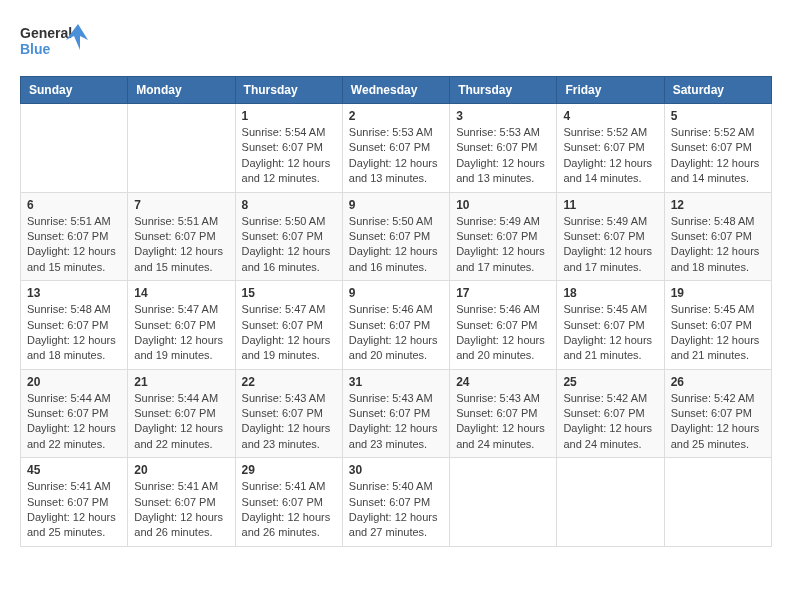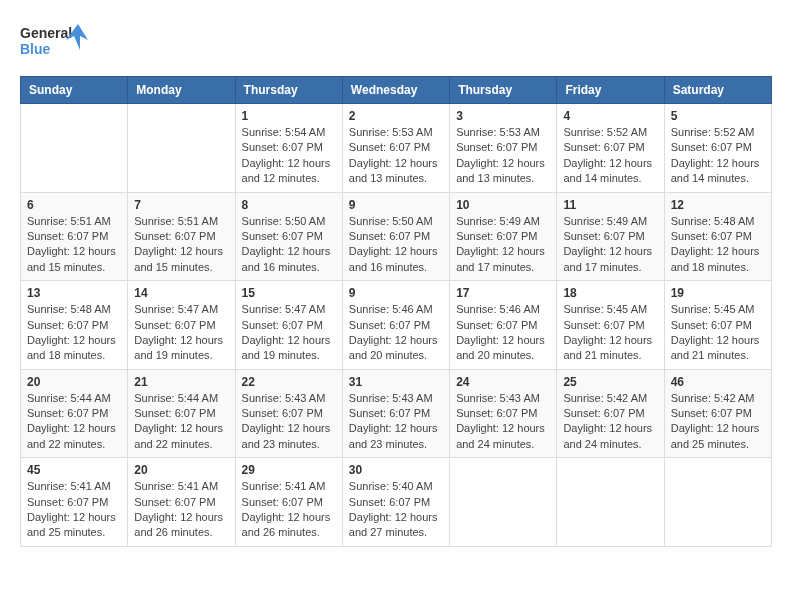--- a/index.html
+++ b/index.html
@@ -213,21 +213,21 @@
         </td>
         <td>
           <span class="day-number">24</span>
           <div class="day-info">Sunrise: 5:43 AM<br>Sunset: 6:07 PM<br>Daylight: 12 hours and 24 minutes.</div>
         </td>
         <td>
           <span class="day-number">25</span>
           <div class="day-info">Sunrise: 5:42 AM<br>Sunset: 6:07 PM<br>Daylight: 12 hours and 24 minutes.</div>
         </td>
         <td>
-          <span class="day-number">46</span>
+          <span class="day-number">26</span>
           <div class="day-info">Sunrise: 5:42 AM<br>Sunset: 6:07 PM<br>Daylight: 12 hours and 25 minutes.</div>
         </td>
       </tr>
       <tr>
         <td>
           <span class="day-number">45</span>
           <div class="day-info">Sunrise: 5:41 AM<br>Sunset: 6:07 PM<br>Daylight: 12 hours and 25 minutes.</div>
         </td>
         <td>
           <span class="day-number">20</span>

